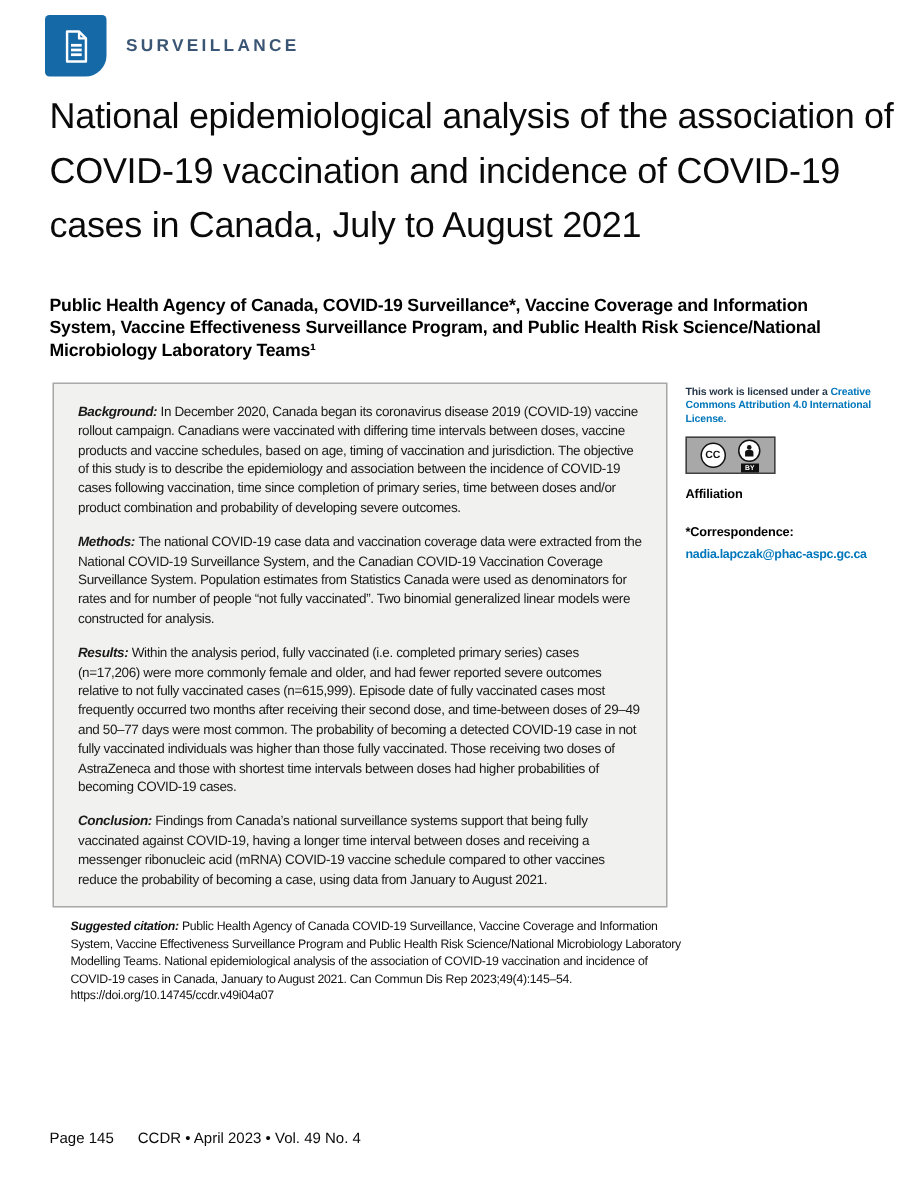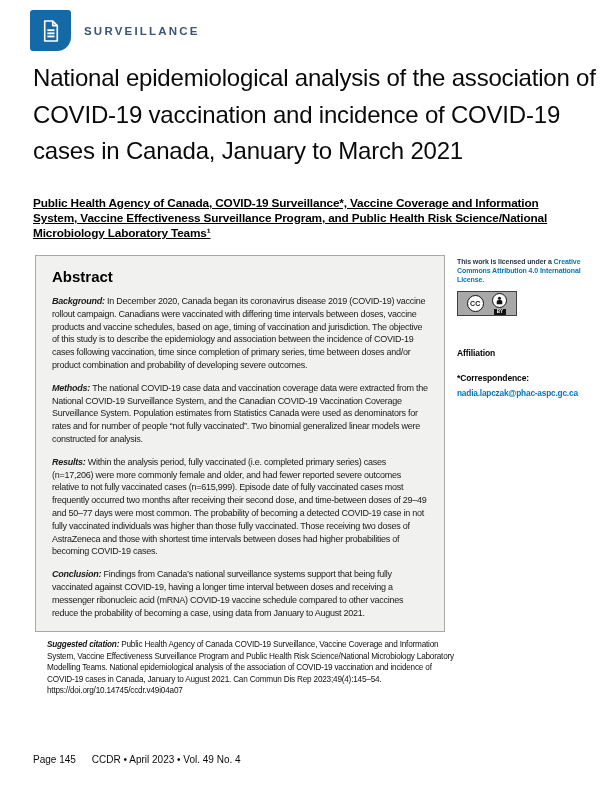--- a/index.html
+++ b/index.html
@@ -23,21 +23,21 @@
 
   
   .title {
     position:absolute; left:33px; top:60px; width:566px;
     font-size:24px; line-height:36.5px; font-weight:400;
     letter-spacing:-0.2px; color:#0a0a0a; margin:0;
   }
   .authors {
     position:absolute; left:33px; top:196px; width:552px;
     font-size:11.8px; font-weight:700; line-height:14.8px;
-    letter-spacing:-0.15px; margin:0;text-decoration:underline;
+    letter-spacing:-0.15px; margin:0;
   }
 
   
   .left-col { position:absolute; left:35px; top:255px; width:412px; }
   .abstract-box {
     width:410px; box-sizing:border-box;
     background:#F1F1F0; border:1px solid #A9A9A9;
     padding:12px 16px 2px;
   }
   .abstract-box h2 { font-size:15px; font-weight:700; margin:0 0 10px; }
@@ -80,21 +80,21 @@
     width:15px; height:15px; border-radius:50%; box-sizing:border-box;
     background:#fff; border:1.6px solid #111;
     display:flex; align-items:center; justify-content:center;
   }
   .by-strip {
     margin-top:1px; background:#111; color:#fff;
     font-size:4.5px; font-weight:700; line-height:6px; padding:0 3px;
   }
 
   .side-h { font-size:8.5px; font-weight:700; letter-spacing:-0.1px; }
-  .aff-h { margin-top:32px; }
+  .aff-h { margin-top:8px; }
   .cor-h { margin-top:15px; }
   .side-p {
     font-size:8.3px; line-height:11px; letter-spacing:-0.2px;
     margin:5px 0 0; width:133px;
   }
   .email { color:#0077BB; font-weight:700; cursor:pointer; }
 
   
   .footer { position:absolute; left:33px; top:754px; display:flex; gap:16px; font-size:10px; color:#0a0a0a; }
 </style>
@@ -107,26 +107,25 @@
       <path d="M6.2 2.8 h7.4 l4.2 4.2 v14.2 h-11.6 z" fill="none" stroke="#ffffff" stroke-width="1.5" stroke-linejoin="round"></path>
       <path d="M13.6 2.8 v4.2 h4.2" fill="none" stroke="#ffffff" stroke-width="1.5" stroke-linejoin="round"></path>
       <rect x="8.6" y="10.4" width="6.6" height="1.7" fill="#ffffff"></rect>
       <rect x="8.6" y="13.3" width="6.6" height="1.7" fill="#ffffff"></rect>
       <rect x="8.6" y="16.2" width="6.6" height="1.7" fill="#ffffff"></rect>
     </svg>
   </div>
   <span class="category">SURVEILLANCE</span>
 </div>
 
-<h1 class="title">National epidemiological analysis of the association of COVID-19 vaccination and incidence of COVID-19 cases in Canada, January to March 2021</h1>
+<h1 class="title">National epidemiological analysis of the association of COVID-19 vaccination and incidence of COVID-19 cases in Canada, July to August 2021</h1>
 <p class="authors">Public Health Agency of Canada, COVID-19 Surveillance*, Vaccine Coverage and Information System, Vaccine Effectiveness Surveillance Program, and Public Health Risk Science/National Microbiology Laboratory Teams¹</p>
 
 <div class="left-col">
   <div class="abstract-box">
-    <h2>Abstract</h2>
     <p class="abs-p"><strong>Background: </strong><span>In December 2020, Canada began its coronavirus disease 2019 (COVID-19) vaccine rollout campaign. Canadians were vaccinated with differing time intervals between doses, vaccine products and vaccine schedules, based on age, timing of vaccination and jurisdiction. The objective of this study is to describe the epidemiology and association between the incidence of COVID-19 cases following vaccination, time since completion of primary series, time between doses and/or product combination and probability of developing severe outcomes.</span></p>
     <p class="abs-p"><strong>Methods: </strong><span>The national COVID-19 case data and vaccination coverage data were extracted from the National COVID-19 Surveillance System, and the Canadian COVID-19 Vaccination Coverage Surveillance System. Population estimates from Statistics Canada were used as denominators for rates and for number of people “not fully vaccinated”. Two binomial generalized linear models were constructed for analysis.</span></p>
     <p class="abs-p"><strong>Results: </strong><span>Within the analysis period, fully vaccinated (i.e. completed primary series) cases (n=17,206) were more commonly female and older, and had fewer reported severe outcomes relative to not fully vaccinated cases (n=615,999). Episode date of fully vaccinated cases most frequently occurred two months after receiving their second dose, and time-between doses of 29–49 and 50–77 days were most common. The probability of becoming a detected COVID-19 case in not fully vaccinated individuals was higher than those fully vaccinated. Those receiving two doses of AstraZeneca and those with shortest time intervals between doses had higher probabilities of becoming COVID-19 cases.</span></p>
     <p class="abs-p"><strong>Conclusion: </strong><span>Findings from Canada’s national surveillance systems support that being fully vaccinated against COVID-19, having a longer time interval between doses and receiving a messenger ribonucleic acid (mRNA) COVID-19 vaccine schedule compared to other vaccines reduce the probability of becoming a case, using data from January to August 2021.</span></p>
   </div>
 
   <p class="citation"><span class="lead">Suggested citation: </span><span>Public Health Agency of Canada COVID-19 Surveillance, Vaccine Coverage and Information System, Vaccine Effectiveness Surveillance Program and Public Health Risk Science/National Microbiology Laboratory Modelling Teams. National epidemiological analysis of the association of COVID-19 vaccination and incidence of COVID-19 cases in Canada, January to August 2021. Can Commun Dis Rep 2023;49(4):145–54.</span><span class="doi">https://doi.org/10.14745/ccdr.v49i04a07</span></p>
 </div>
 
 <div class="sidebar">

